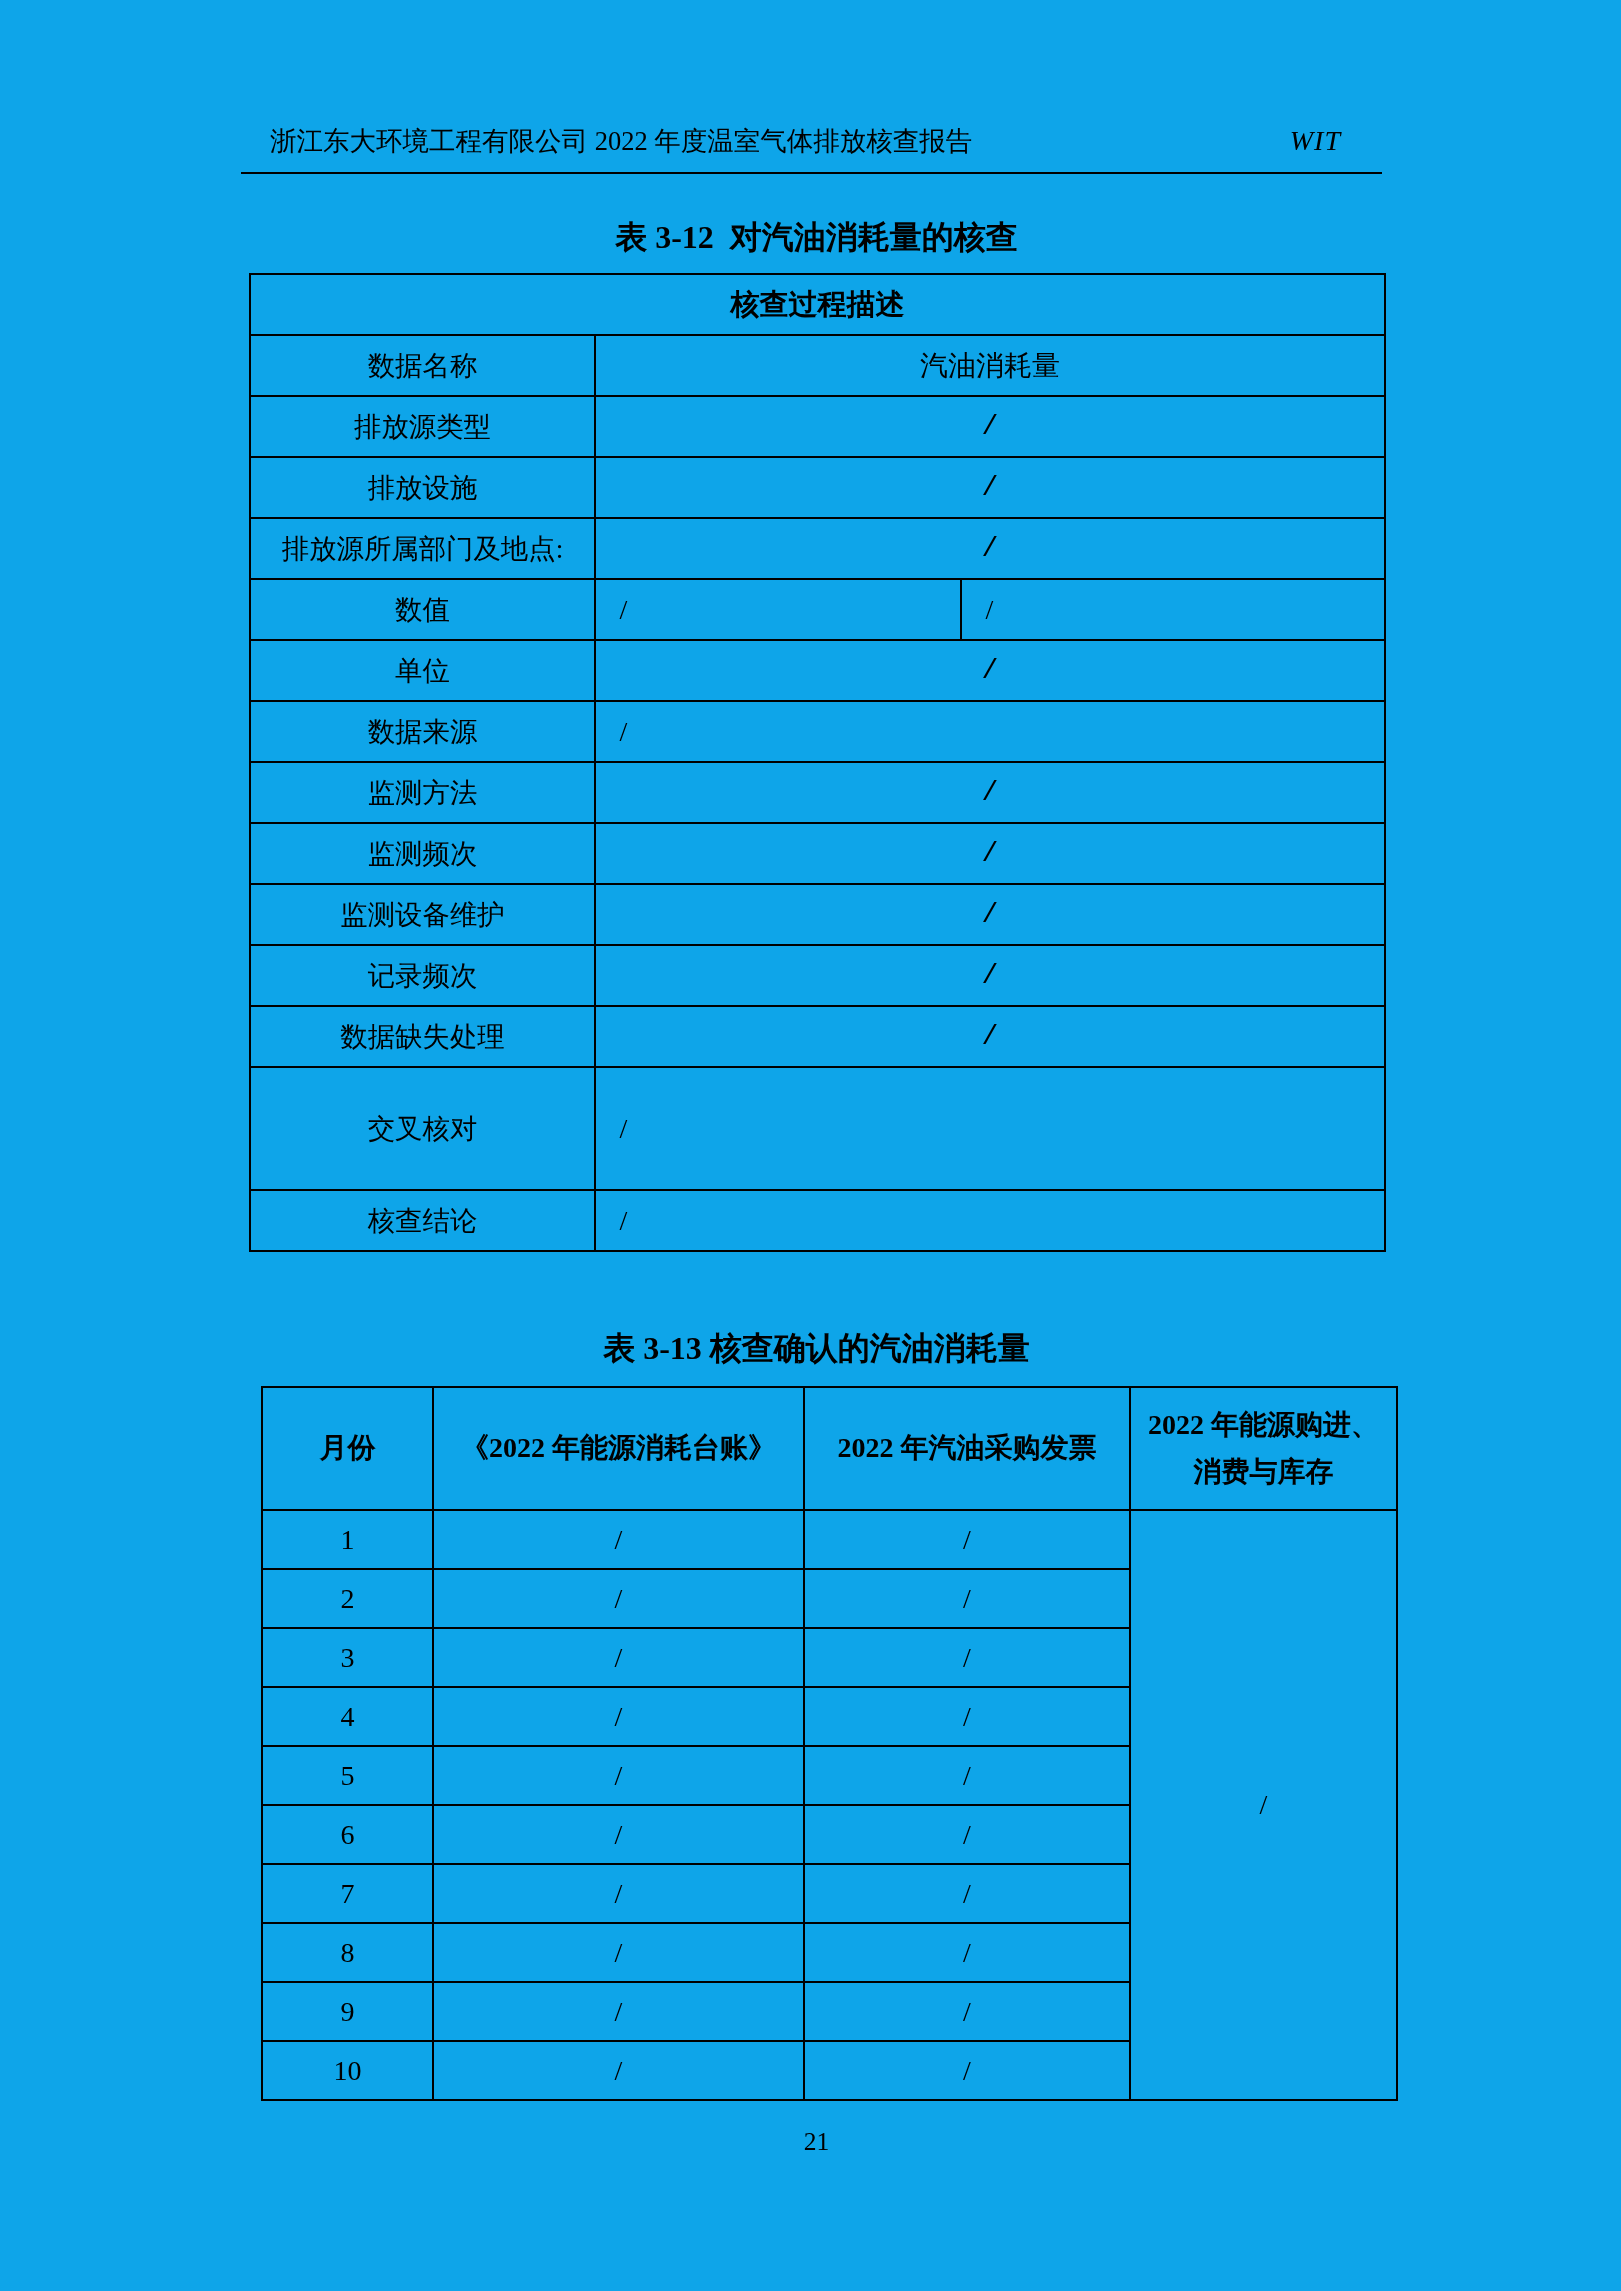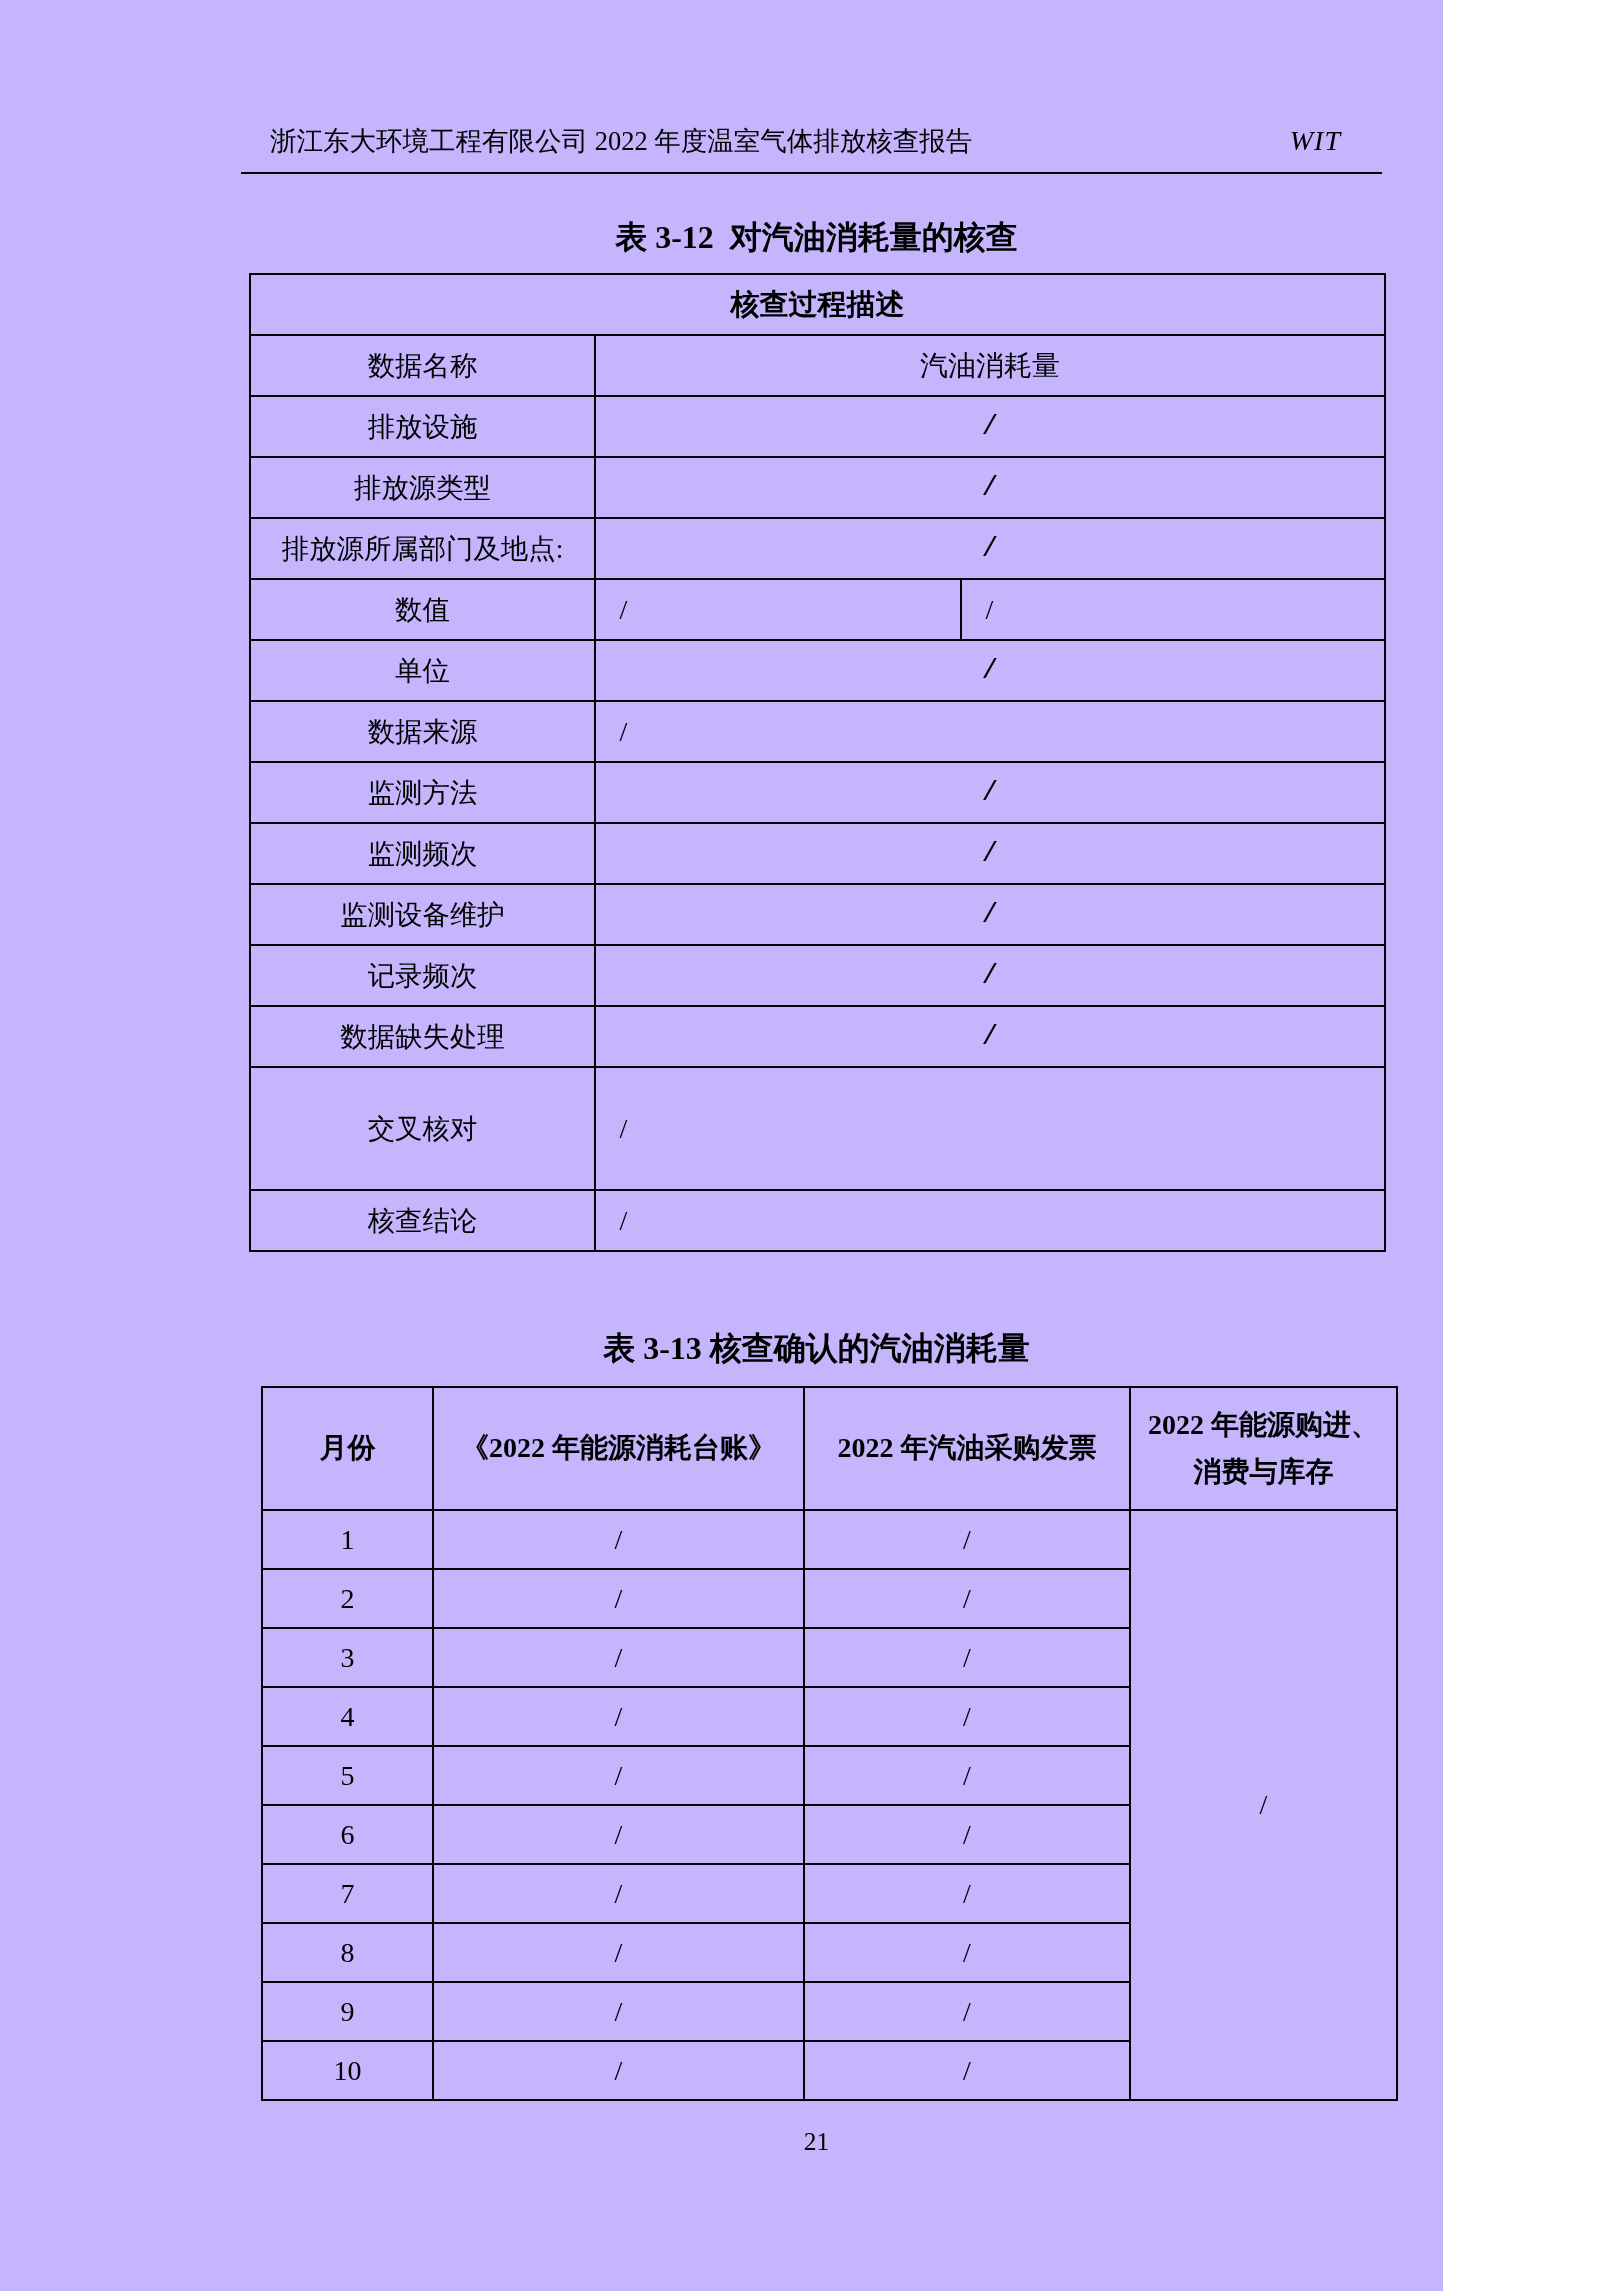--- a/index.html
+++ b/index.html
@@ -1,21 +1,21 @@
 <!DOCTYPE html>
 <html><head>
 <meta charset="utf-8">
 <style>
   * { margin: 0; padding: 0; box-sizing: border-box; }
   html, body { background: #ffffff; }
   .page {
     position: relative;
-    width: 1443px;
+    width: 1621px;
     height: 2292px;
-    background: #c4b5fd;
+    background: #0ea5e9;
     color: #000000;
     font-family: "Liberation Serif", "DejaVu Serif", serif;
     overflow: hidden;
   }
   
   .header-line {
     position: absolute;
     top: 123px;
     left: 241px;
     width: 1141px;
@@ -129,25 +129,25 @@
       <tr>
         <th class="span-header" colspan="3">核查过程描述</th>
       </tr>
     </thead>
     <tbody>
         <tr>
           <td class="label-cell">数据名称</td>
           <td colspan="2" class="value-cell align-center">汽油消耗量</td>
         </tr>
         <tr>
+          <td class="label-cell">排放源类型</td>
+          <td colspan="2" class="value-cell align-center">/</td>
+        </tr>
+        <tr>
           <td class="label-cell">排放设施</td>
-          <td colspan="2" class="value-cell align-center">/</td>
-        </tr>
-        <tr>
-          <td class="label-cell">排放源类型</td>
           <td colspan="2" class="value-cell align-center">/</td>
         </tr>
         <tr>
           <td class="label-cell">排放源所属部门及地点:</td>
           <td colspan="2" class="value-cell align-center">/</td>
         </tr>
         <tr>
           <td class="label-cell">数值</td>
           <td colspan="1" class="value-cell align-left">/</td>
           <td colspan="1" class="value-cell align-left">/</td>

